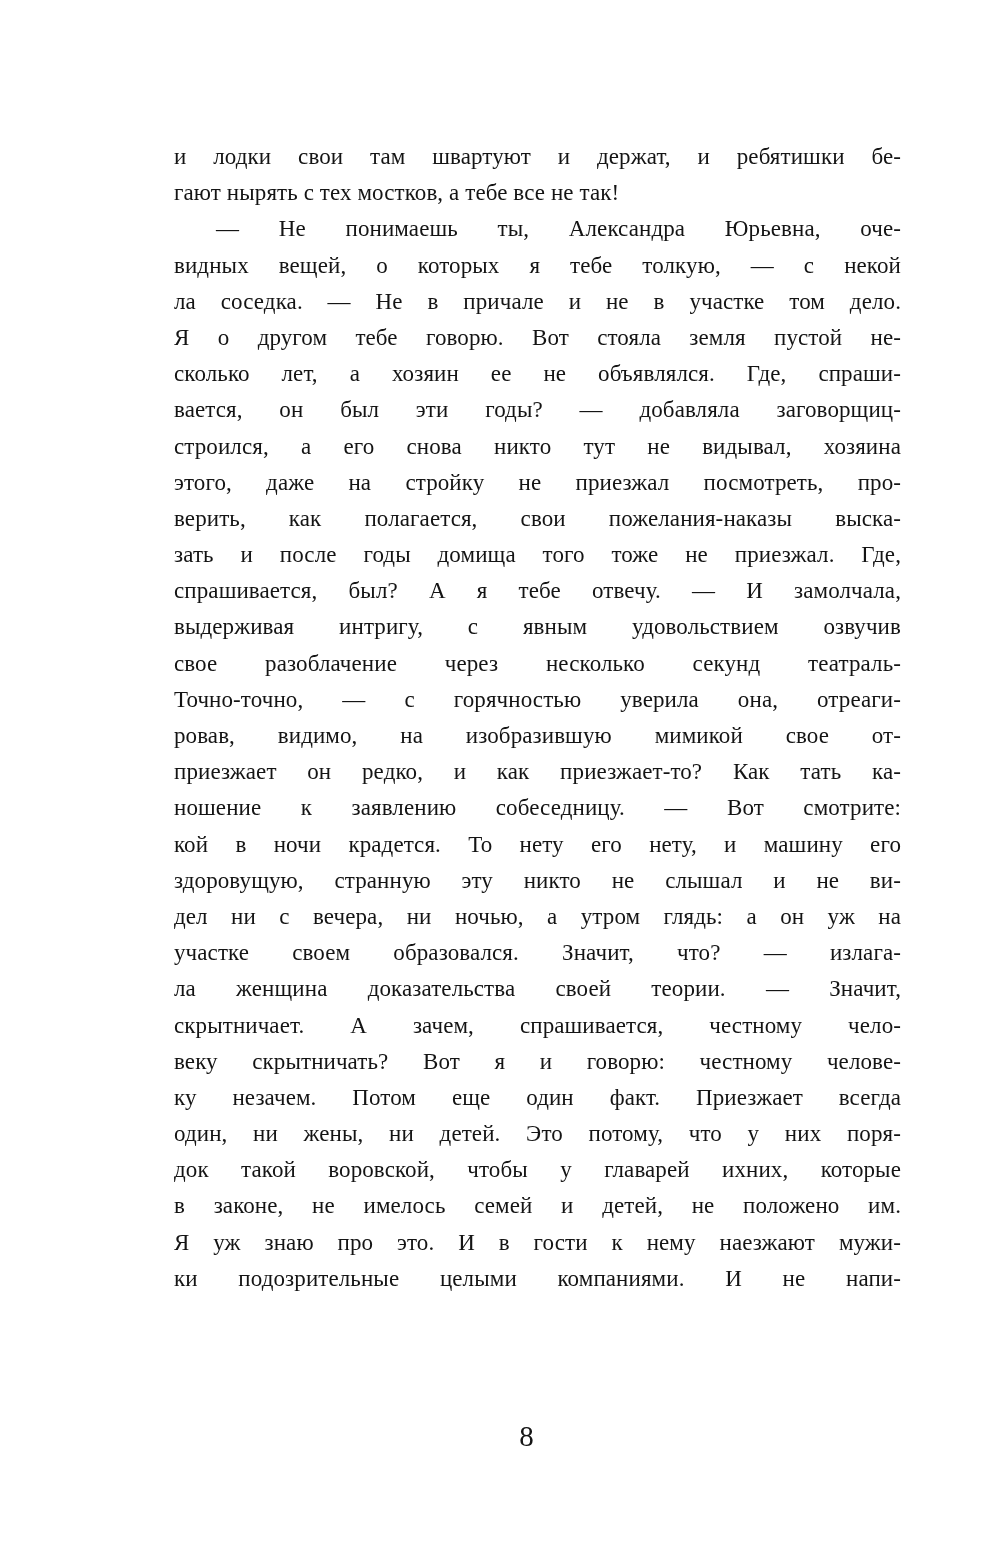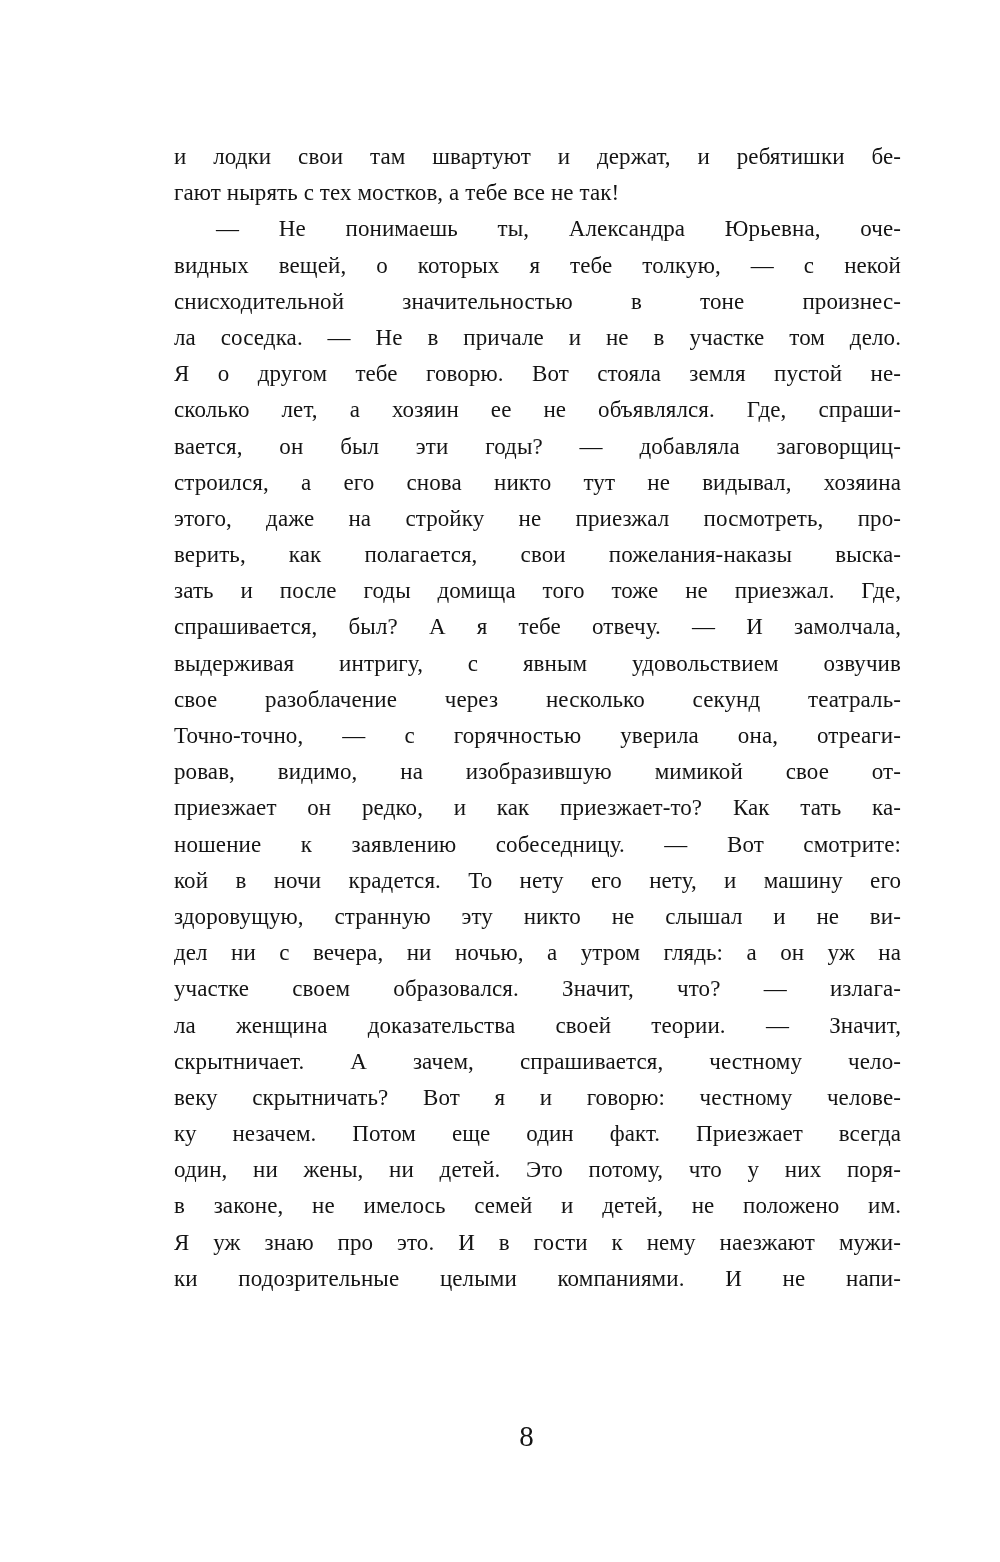--- a/index.html
+++ b/index.html
@@ -60,21 +60,20 @@
   <div class="text-block">
 
     <div>
       <div class="line">и лодки свои там швартуют и держат, и ребятишки бе-</div>
       <div class="line short-last">гают нырять с тех мостков, а тебе все не так!</div>
     </div>
 
     <div>
       <div class="line indent">— Не понимаешь ты, Александра Юрьевна, оче-</div>
       <div class="line">видных вещей, о которых я тебе толкую, — с некой</div>
-      <div class="line">снисходительной значительностью в тоне произнес-</div>
       <div class="line">ла соседка. — Не в причале и не в участке том дело.</div>
       <div class="line">Я о другом тебе говорю. Вот стояла земля пустой не-</div>
       <div class="line">сколько лет, а хозяин ее не объявлялся. Где, спраши-</div>
       <div class="line">вается, он был эти годы? — добавляла заговорщиц-</div>
       <div class="line">строился, а его снова никто тут не видывал, хозяина</div>
       <div class="line">этого, даже на стройку не приезжал посмотреть, про-</div>
       <div class="line">верить, как полагается, свои пожелания-наказы выска-</div>
       <div class="line">зать и после годы домища того тоже не приезжал. Где,</div>
       <div class="line">спрашивается, был? А я тебе отвечу. — И замолчала,</div>
       <div class="line">выдерживая интригу, с явным удовольствием озвучив</div>
@@ -85,20 +84,21 @@
       <div class="line">ношение к заявлению собеседницу. — Вот смотрите:</div>
       <div class="line">кой в ночи крадется. То нету его нету, и машину его</div>
       <div class="line">здоровущую, странную эту никто не слышал и не ви-</div>
       <div class="line">дел ни с вечера, ни ночью, а утром глядь: а он уж на</div>
       <div class="line">участке своем образовался. Значит, что? — излага-</div>
       <div class="line">ла женщина доказательства своей теории. — Значит,</div>
       <div class="line">скрытничает. А зачем, спрашивается, честному чело-</div>
       <div class="line">веку скрытничать? Вот я и говорю: честному челове-</div>
       <div class="line">ку незачем. Потом еще один факт. Приезжает всегда</div>
       <div class="line">один, ни жены, ни детей. Это потому, что у них поря-</div>
+      <div class="line">док такой воровской, чтобы у главарей ихних, которые</div>
       <div class="line">в законе, не имелось семей и детей, не положено им.</div>
       <div class="line">Я уж знаю про это. И в гости к нему наезжают мужи-</div>
       <div class="line">ки подозрительные целыми компаниями. И не напи-</div>
     </div>
 
   </div>
 
   <div class="page-number">8</div>
 </div>
 

